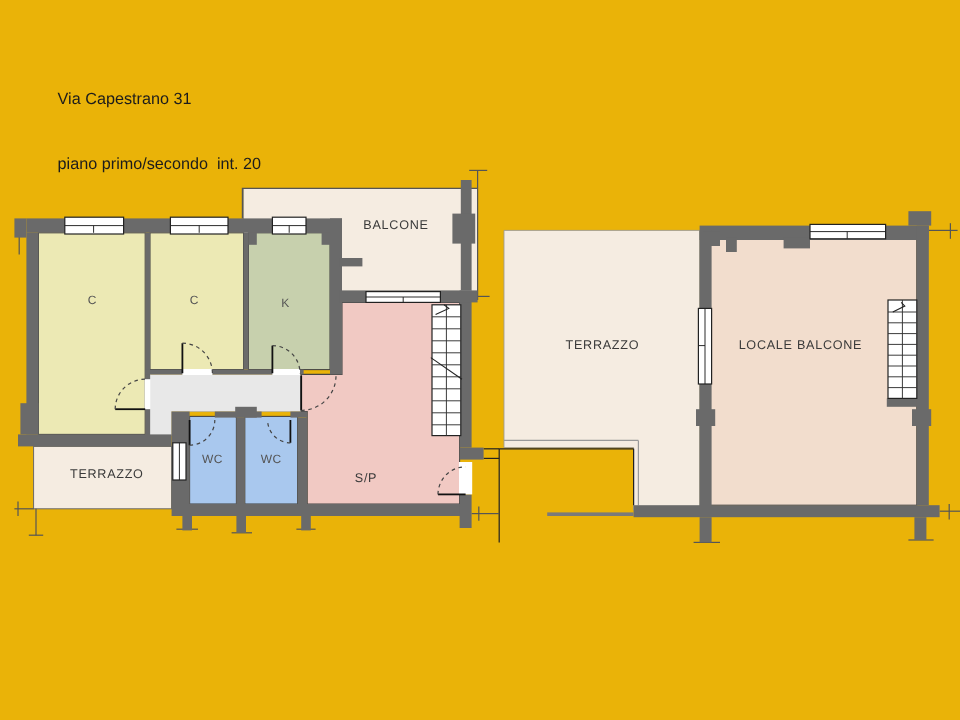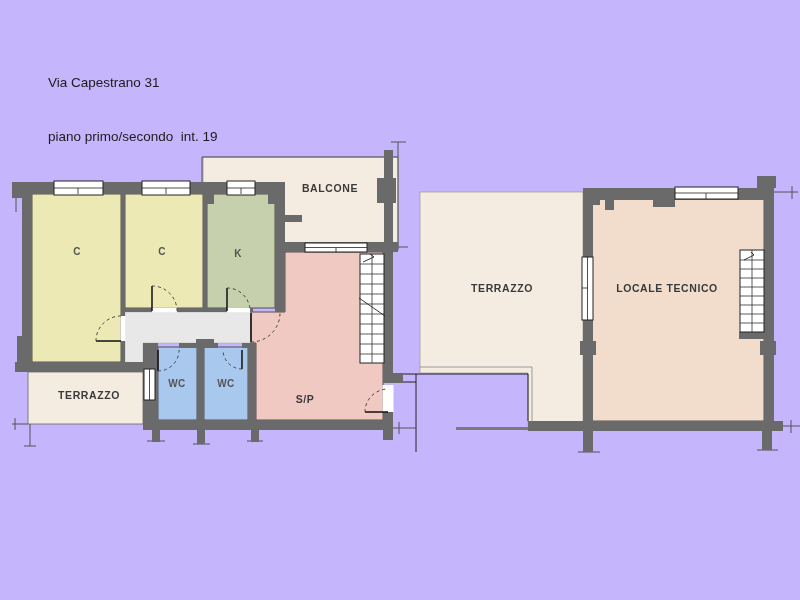--- a/index.html
+++ b/index.html
@@ -1,30 +1,30 @@
 <!DOCTYPE html>
 <html><head>
 <meta charset="utf-8">
 <style>
   html,body{margin:0;padding:0;}
   body{width:800px;height:600px;background:#ffffff;font-family:"Liberation Sans",sans-serif;}
-  .canvas{position:relative;width:800px;height:600px;background:#c4b5fd;overflow:hidden;}
+  .canvas{position:relative;width:800px;height:600px;background:#eab308;overflow:hidden;}
   .title{position:absolute;left:48px;top:38px;color:#1c1c1c;font-size:13.5px;line-height:18px;white-space:pre;}
   svg.plan{position:absolute;left:0;top:0;}
-  .room-label{position:absolute;transform:translate(-50%,-50%);color:#3a3a3a;font-size:10.5px;letter-spacing:0.6px;white-space:nowrap;font-weight:bold;}
+  .room-label{position:absolute;transform:translate(-50%,-50%);color:#3a3a3a;font-size:10.5px;letter-spacing:0.6px;white-space:nowrap;}
   .room-label.small{font-size:10px;letter-spacing:0.4px;color:#555;}
 </style>
 </head>
 <body>
 
 <div class="canvas">
 
   <div class="title">
     <div>Via Capestrano 31</div>
-    <div>piano primo/secondo  int. 19</div>
+    <div>piano primo/secondo  int. 20</div>
   </div>
 
   <svg class="plan" width="800" height="600" viewBox="0 0 800 600">
 
     <g>
       <rect x="203" y="157" width="195" height="88" fill="#f5ece1" stroke="#8a8a8a" stroke-width="0.7"></rect>
       <polygon points="420,192 583,192 583,425 528,425 528,373 420,373" fill="#f5ece1" stroke="#999" stroke-width="0.7"></polygon>
       <rect x="28" y="372" width="115" height="52" fill="#f5ece1" stroke="#666" stroke-width="0.8"></rect>
       <rect x="32" y="194" width="89" height="168" fill="#ece9b4" stroke="#454545" stroke-width="0.9"></rect>
       <rect x="125" y="194" width="78" height="114" fill="#ece9b4" stroke="#454545" stroke-width="0.9"></rect>
@@ -221,15 +221,15 @@
 
   <div class="room-label small" style="left:77px;top:251px;">C</div>
   <div class="room-label small" style="left:162px;top:251px;">C</div>
   <div class="room-label small" style="left:238px;top:253px;">K</div>
   <div class="room-label" style="left:330px;top:188px;">BALCONE</div>
   <div class="room-label" style="left:305px;top:358px;margin-top:41px;">S/P</div>
   <div class="room-label small" style="left:177px;top:383px;">WC</div>
   <div class="room-label small" style="left:226px;top:383px;">WC</div>
   <div class="room-label" style="left:89px;top:395px;">TERRAZZO</div>
   <div class="room-label" style="left:502px;top:288px;">TERRAZZO</div>
-  <div class="room-label" style="left:667px;top:288px;">LOCALE TECNICO</div>
+  <div class="room-label" style="left:667px;top:288px;">LOCALE BALCONE</div>
 
 </div>
 
 </body></html>

